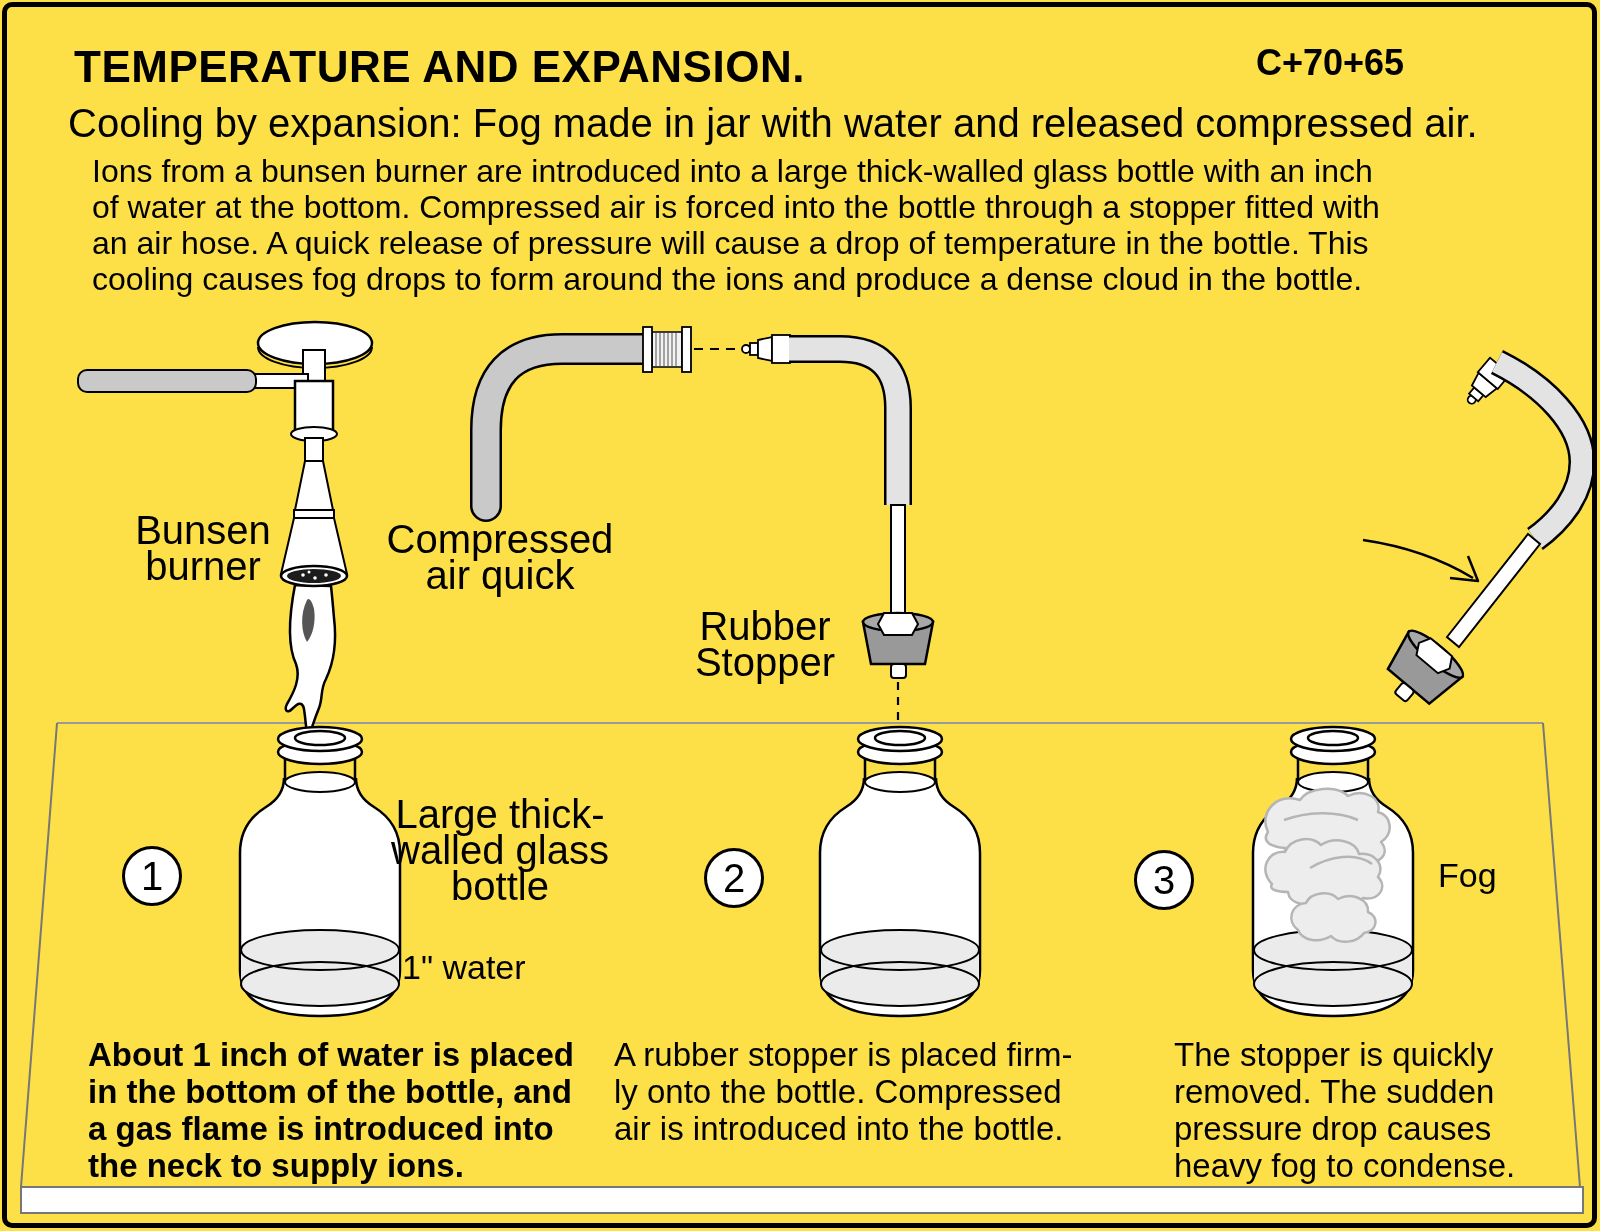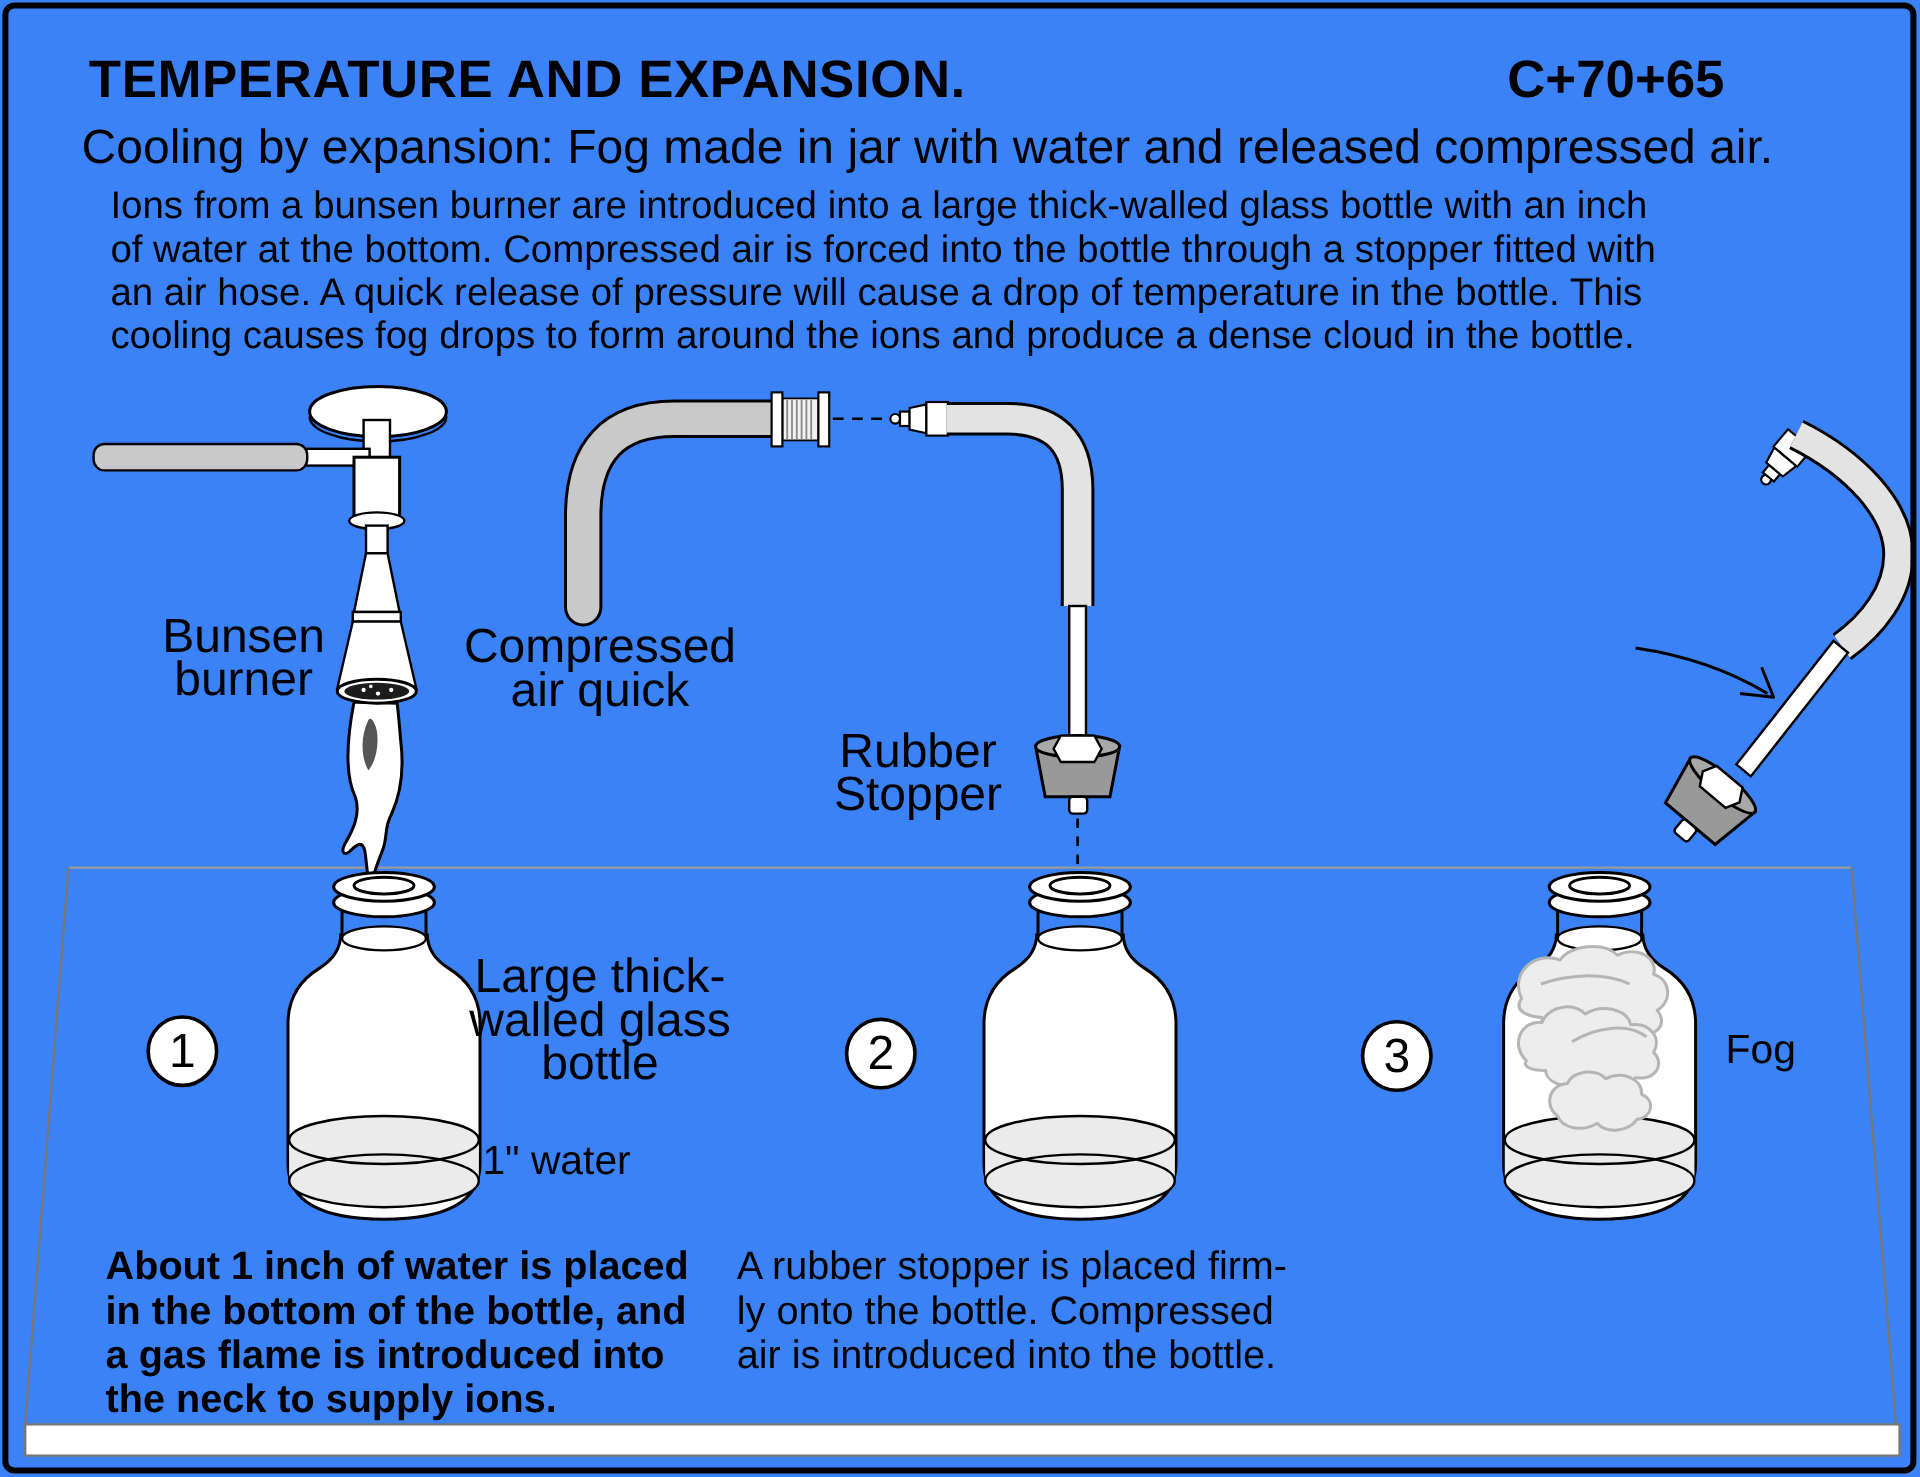--- a/index.html
+++ b/index.html
@@ -1,23 +1,23 @@
 <!DOCTYPE html>
 <html><head>
 <meta charset="utf-8">
 <style>
   html,body{margin:0;padding:0;background:#fff;}
-  #page{position:relative;width:1600px;height:1231px;background:#3b82f6;overflow:hidden;
+  #page{position:relative;width:1600px;height:1231px;background:#fde047;overflow:hidden;
         font-family:"Liberation Sans","DejaVu Sans",sans-serif;color:#000;}
   #frame{position:absolute;left:2px;top:2px;right:3px;bottom:3px;border:5px solid #000;
          border-radius:10px;pointer-events:none;}
   .abs{position:absolute;}
   .ml{white-space:pre-line;}
   #title{left:74px;top:42px;font-size:44px;font-weight:bold;letter-spacing:.5px;}
-  #code{left:1256px;top:42px;font-size:44px;font-weight:bold;}
+  #code{left:1256px;top:42px;font-size:36px;font-weight:bold;}
   #subtitle{left:68px;top:101px;font-size:40px;}
   #description{left:68px;top:153px;font-size:32px;line-height:36px;width:1480px;margin-left:24px;}
   .label{font-size:40px;line-height:36px;text-align:center;}
   #lbl-bunsen{left:93px;top:512px;width:220px;}
   #lbl-airline{left:360px;top:521px;width:280px;}
   #lbl-stopper{left:640px;top:608px;width:250px;}
   #lbl-bottle{left:370px;top:796px;width:260px;}
   #lbl-water{left:402px;top:948px;font-size:34px;}
   #lbl-fog{left:1438px;top:856px;font-size:34px;}
   .caption{font-size:33px;line-height:37px;}
@@ -198,15 +198,19 @@
       <span>3</span>
     </div>
 
   <div class="abs caption ml" id="cap1">About 1 inch of water is placed
 in the bottom of the bottle, and
 a gas flame is introduced into
 the neck to supply ions.</div>
   <div class="abs caption ml" id="cap2">A rubber stopper is placed firm-
 ly onto the bottle. Compressed
 air is introduced into the bottle.</div>
+  <div class="abs caption ml" id="cap3">The stopper is quickly
+removed.  The sudden
+pressure drop causes
+heavy fog to condense.</div>
 
   <div id="frame"></div>
 </div>
 
 </body></html>

